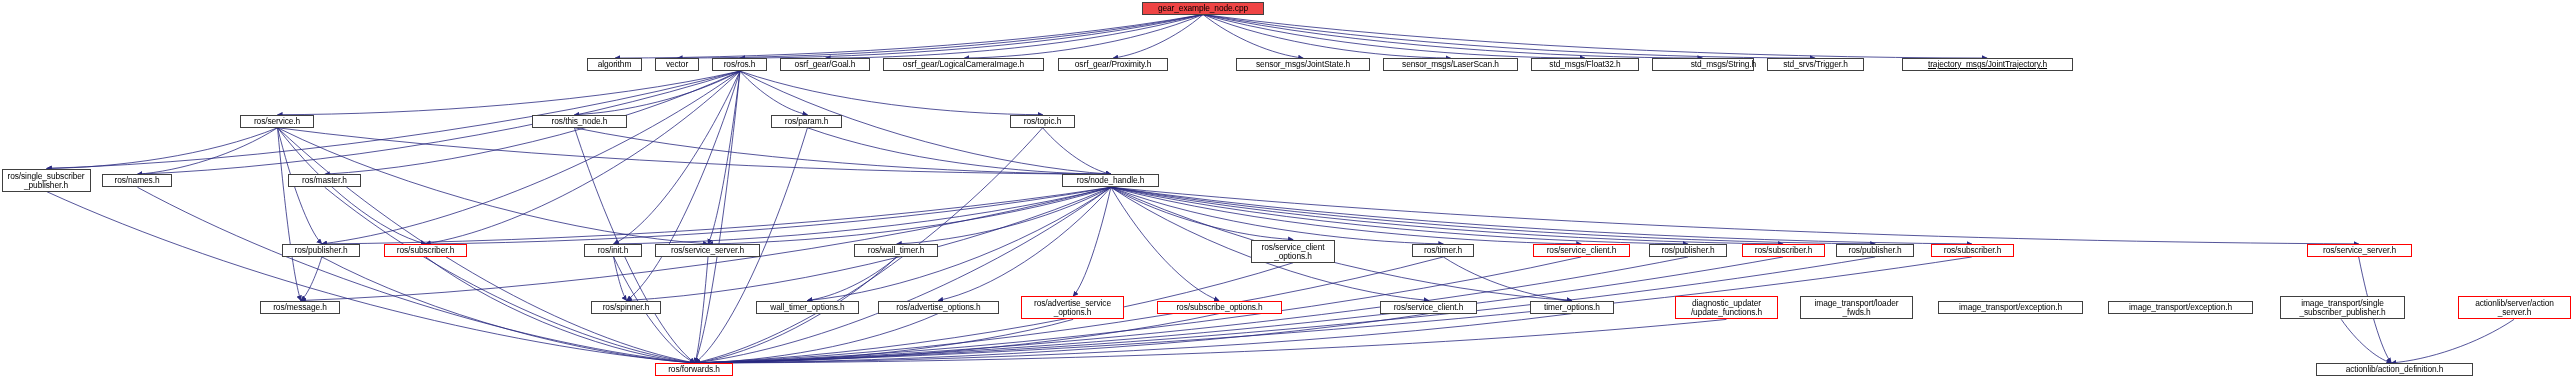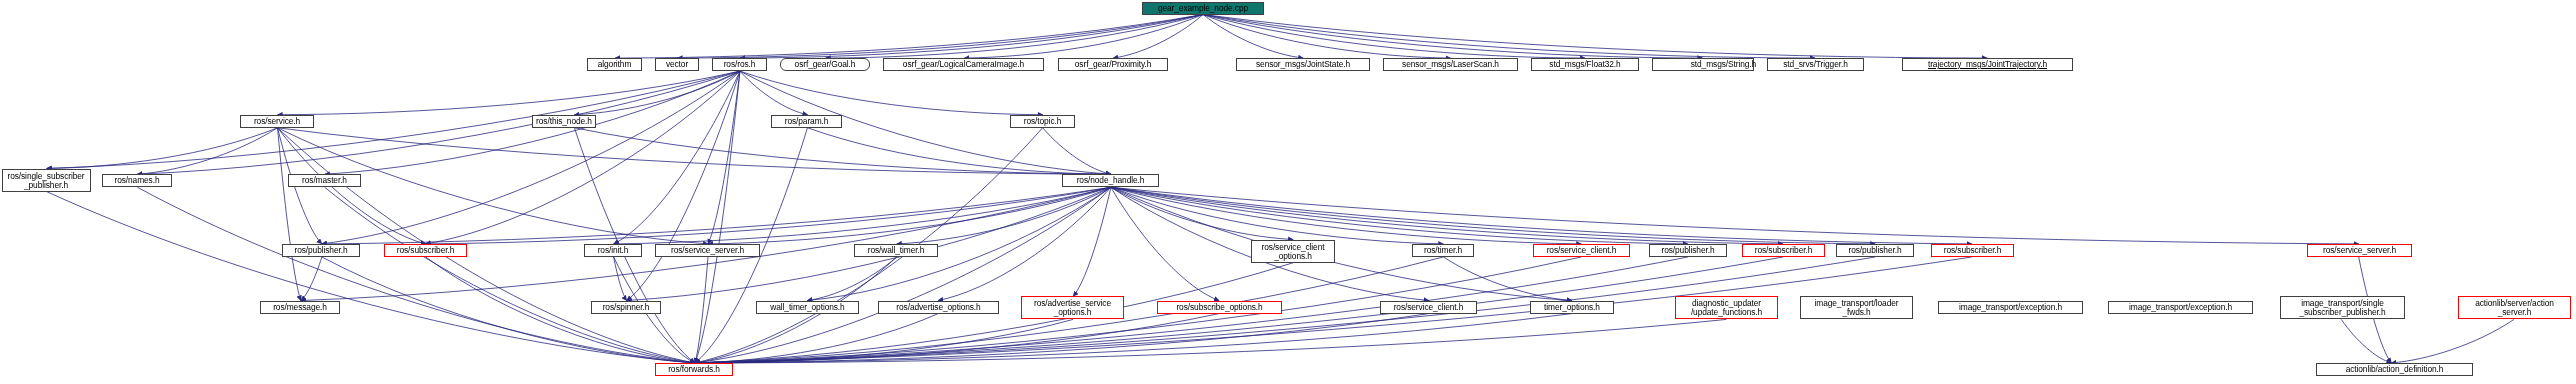--- a/index.html
+++ b/index.html
@@ -17,21 +17,21 @@
     text-align:center;
     font-size:8.4px;
     line-height:9px;
     color:#000000;
     white-space:pre-line;
     letter-spacing:-0.1px;
     padding:0 2.2px;
     cursor:pointer;
   }
   .node.red{border-color:#ff0000;}
-  .node.root{background:#0f766e;border-color:#404040;}
+  .node.root{background:#ef4444;border-color:#404040;}
 </style>
 </head>
 <body>
 
 <div id="graph-wrap">
   <svg id="edges" xmlns="http://www.w3.org/2000/svg" viewBox="0 0 3546 529" width="2576" height="384">
     <defs>
       <marker id="arrow" viewBox="0 0 10 10" refX="9" refY="5" markerWidth="7" markerHeight="7" orient="auto-start-reverse">
         <path d="M 0 0 L 10 5 L 0 10 z" fill="#2a2a80"></path>
       </marker>
@@ -127,31 +127,31 @@
         <path d="M3462,440 C3411.3,474.098 3343.7,495.842 3293,500" fill="none" stroke="#2a2a80" stroke-width="1.1" marker-end="url(#arrow)"></path>
         <path d="M3224,440 C3244.7,469.898 3272.3,494.04200000000003 3293,500" fill="none" stroke="#2a2a80" stroke-width="1.1" marker-end="url(#arrow)"></path>
         <path d="M2377,440 C1950.7,483.1 1382.3000000000002,499.7 956,500" fill="none" stroke="#2a2a80" stroke-width="1.1" marker-end="url(#arrow)"></path>
       </g>
   </svg>
   <div id="node-layer">
       <div class="node root" style="border-width: 1.1px; left: 1142px; top: 1.5px; width: 122px; height: 13px;">gear_example_node.cpp</div>
       <div class="node" style="left: 587px; top: 58px; width: 55px; height: 13px;">algorithm</div>
       <div class="node" style="left: 655px; top: 58px; width: 44px; height: 13px;">vector</div>
       <div class="node" style="border-width: 1.1px; left: 712px; top: 58px; width: 55px; height: 13px;">ros/ros.h</div>
-      <div class="node" style="left: 780px; top: 58px; width: 90px; height: 13px; border-radius: 6px;">osrf_gear/Goal.h</div>
+      <div class="node" style="left: 780px; top: 58px; width: 90px; height: 13px;">osrf_gear/Goal.h</div>
       <div class="node" style="left: 883px; top: 58px; width: 161px; height: 13px;">osrf_gear/LogicalCameraImage.h</div>
       <div class="node" style="left: 1058px; top: 58px; width: 110px; height: 13px;">osrf_gear/Proximity.h</div>
       <div class="node" style="left: 1236px; top: 58px; width: 134px; height: 13px;">sensor_msgs/JointState.h</div>
       <div class="node" style="left: 1383px; top: 58px; width: 135px; height: 13px;">sensor_msgs/LaserScan.h</div>
       <div class="node" style="left: 1531px; top: 58px; width: 108px; height: 13px;">std_msgs/Float32.h</div>
       <div class="node" style="left: 1652px; top: 58px; width: 102px; height: 13px; padding-left: 43px;">std_msgs/String.h</div>
       <div class="node" style="left: 1767px; top: 58px; width: 97px; height: 13px;">std_srvs/Trigger.h</div>
       <div class="node" style="left: 1902px; top: 58px; width: 171px; height: 13px; text-decoration: underline;">trajectory_msgs/JointTrajectory.h</div>
       <div class="node" style="border-width: 1.1px; left: 240px; top: 115px; width: 74px; height: 13px;">ros/service.h</div>
-      <div class="node" style="border-width: 1.1px; left: 532px; top: 115px; width: 64px; height: 13px;">ros/this_node.h</div>
+      <div class="node" style="border-width: 1.1px; left: 532px; top: 115px; width: 95px; height: 13px;">ros/this_node.h</div>
       <div class="node" style="border-width: 1.1px; left: 771px; top: 115px; width: 71px; height: 13px;">ros/param.h</div>
       <div class="node" style="border-width: 1.1px; left: 1010px; top: 115px; width: 65px; height: 13px;">ros/topic.h</div>
       <div class="node" style="border-width: 1.1px; left: 1.5px; top: 169px; width: 89px; height: 23px;">ros/single_subscriber
 _publisher.h</div>
       <div class="node" style="border-width: 1.1px; left: 102px; top: 174px; width: 70px; height: 13px;">ros/names.h</div>
       <div class="node" style="border-width: 1.1px; left: 288px; top: 174px; width: 73px; height: 13px;">ros/master.h</div>
       <div class="node" style="border-width: 1.1px; left: 1062px; top: 174px; width: 97px; height: 13px;">ros/node_handle.h</div>
       <div class="node" style="border-width: 1.1px; left: 282px; top: 244px; width: 78px; height: 13px;">ros/publisher.h</div>
       <div class="node red" style="left: 384px; top: 244px; width: 83px; height: 13px;">ros/subscriber.h</div>
       <div class="node" style="border-width: 1.1px; left: 584px; top: 244px; width: 58px; height: 13px;">ros/init.h</div>

